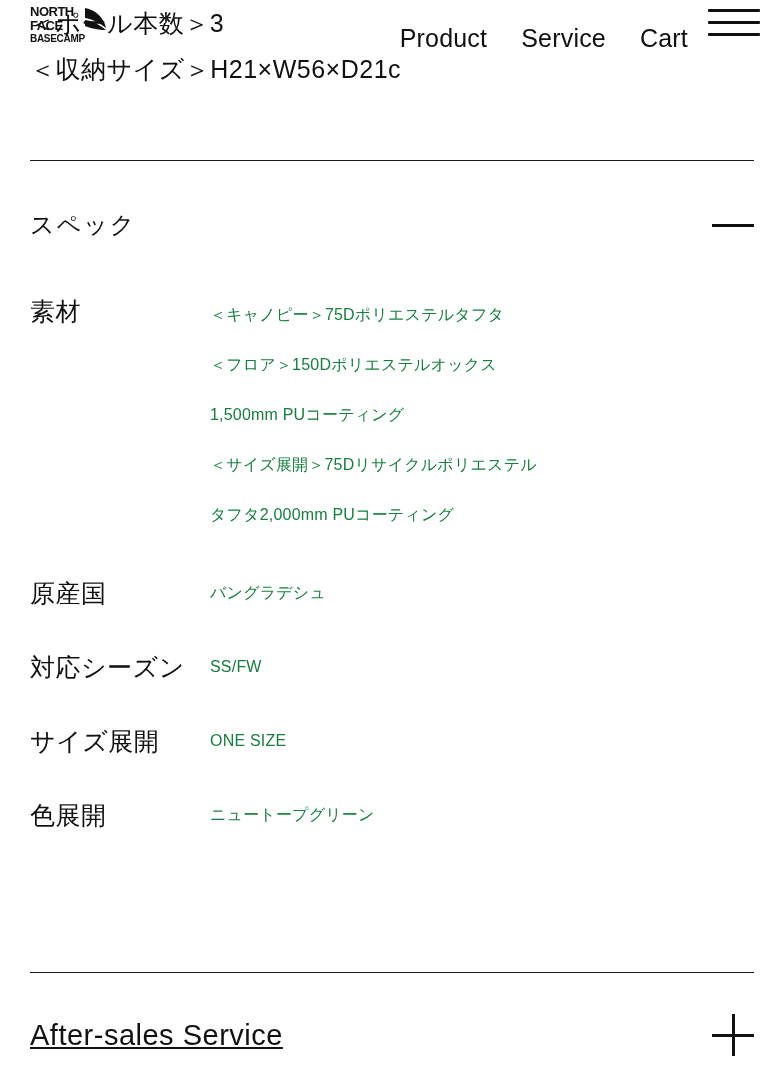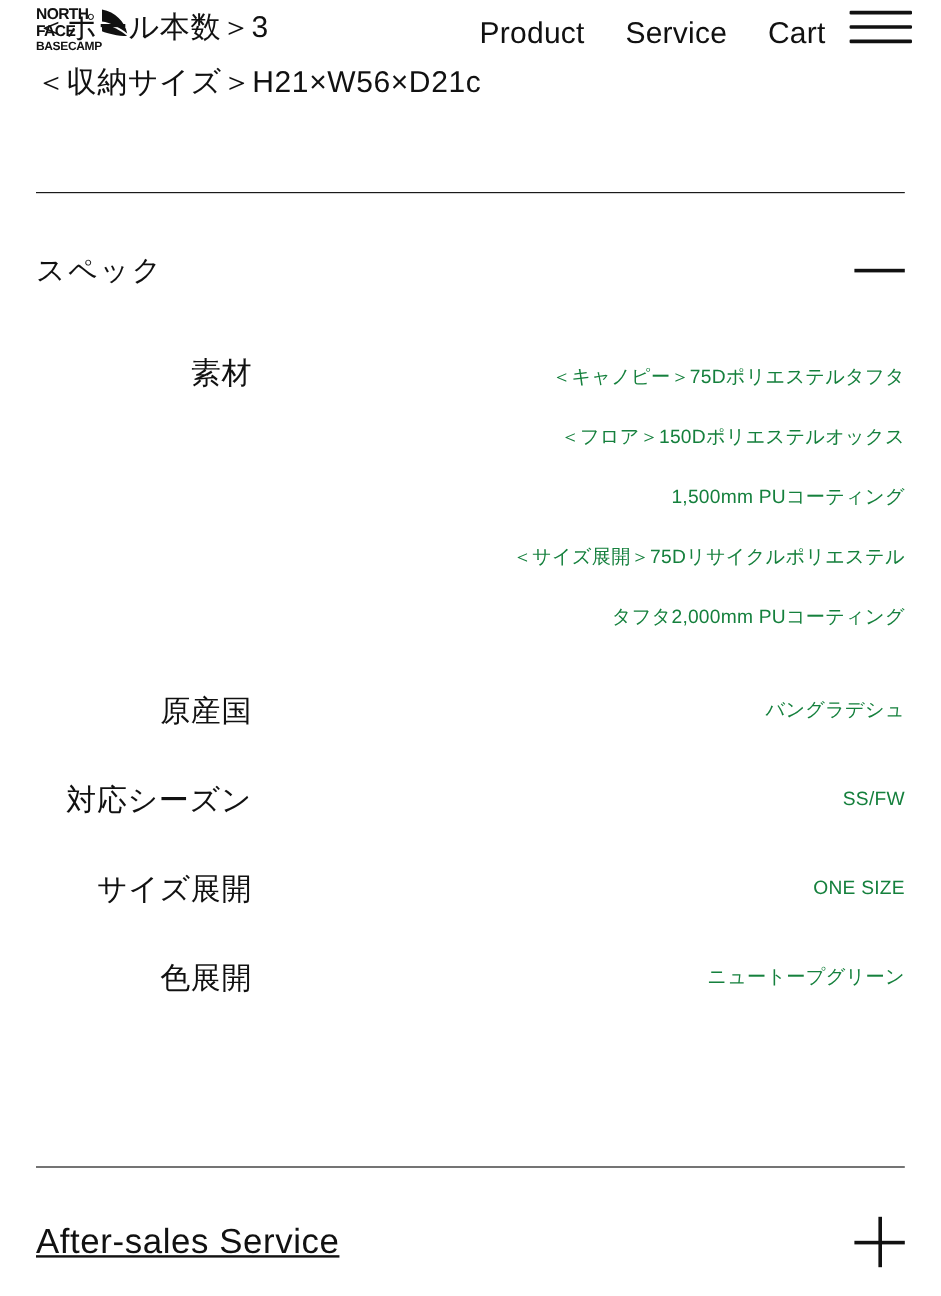--- a/index.html
+++ b/index.html
@@ -17,21 +17,21 @@
     display:flex; align-items:flex-start; z-index:50;
     background:transparent;
   }
   .logo {
     position:absolute; left:30px; top:4px;
     width:96px; height:44px;
   }
   .logo svg { display:block; }
 
   .nav {
-    position:absolute; right:96px; top:6px;
+    position:absolute; right:96px; top:16px;
     display:flex; align-items:center; gap:34px;
     height:44px;
   }
   .nav-item {
     font-size:25px; letter-spacing:.2px; color:#111; line-height:44px;
     white-space:nowrap; cursor:pointer;
   }
 
   .burger {
     position:absolute; right:20px; top:4px;
@@ -76,21 +76,20 @@
   .plus:before { left:0; top:19.5px; width:42px; height:3px; }
   .plus:after  { top:0; left:19.5px; width:3px; height:42px; }
 
   
   .spec-table {
     position:absolute; left:30px; top:290px; width:724px;
   }
   .spec-row {
     display:flex; align-items:flex-start;
     margin-bottom:32px;
-    text-align:right;
   }
   .spec-label {
     width:180px; flex:0 0 180px;
     font-size:25px; line-height:42px; color:#111; letter-spacing:.5px;
     white-space:nowrap;
   }
   .spec-value {
     flex:1 1 auto;
     font-size:16px; line-height:50px; color:#15803d; letter-spacing:.2px;
   }

